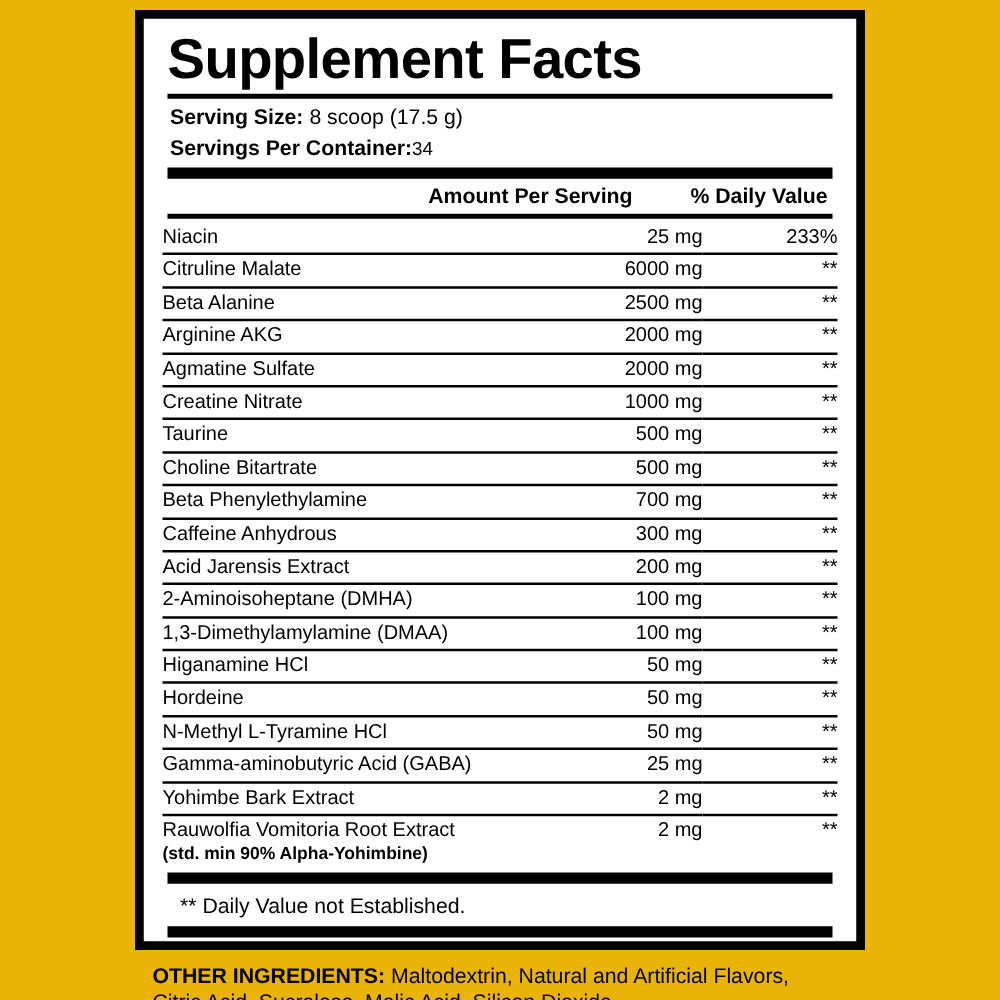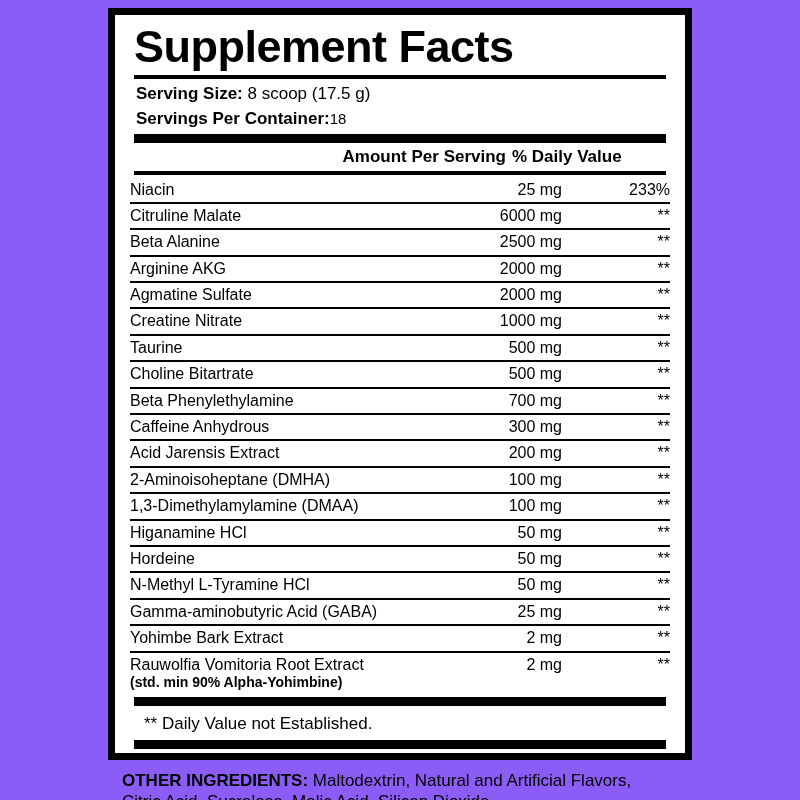--- a/index.html
+++ b/index.html
@@ -12,21 +12,21 @@
     height: 800px;
     font-family: "Liberation Sans", sans-serif;
     color: #000000;
     overflow: hidden;
   }
   #panel {
     position: relative;
     width: 800px;
     height: 800px;
     box-sizing: border-box;
-    background: #8b5cf6;
+    background: #eab308;
   }
   
   .frame {
     position: absolute;
     left: 108px;
     top: 8px;
     width: 584px;
     height: 752px;
     border: 7px solid #000000;
     box-sizing: border-box;
@@ -70,21 +70,21 @@
 
   .colhead {
     display: flex;
     align-items: flex-end;
     font-size: 17px;
     font-weight: bold;
     margin: 2px 4px 4px 4px;
   }
   .colhead .spacer { flex: 1 1 auto; }
   .colhead .aps { width: 200px; text-align: right; padding-right: 6px; }
-  .colhead .dv { width: 150px; text-align: left; padding-right: 4px; }
+  .colhead .dv { width: 150px; text-align: right; padding-right: 4px; }
 
   table.facts {
     width: 100%;
     border-collapse: collapse;
     font-size: 16px;
   }
   table.facts td {
     border-top: 2px solid #000;
     padding: 3px 0 3px 0;
     vertical-align: top;
@@ -128,21 +128,21 @@
 
     <div class="title">Supplement Facts</div>
 
     <div class="rule-mid"></div>
 
     <div class="serving">
       <span class="lbl">Serving Size:</span>
       <span class="val">8 scoop (17.5 g)</span>
     </div>
     <div class="serving serv-line2">
-      <span class="lbl">Servings Per Container:</span><span class="val">18</span>
+      <span class="lbl">Servings Per Container:</span><span class="val">34</span>
     </div>
 
     <div class="rule-thick"></div>
 
     <div class="colhead">
       <span class="spacer"></span>
       <span class="aps">Amount Per Serving</span>
       <span class="dv">% Daily Value</span>
     </div>
 

